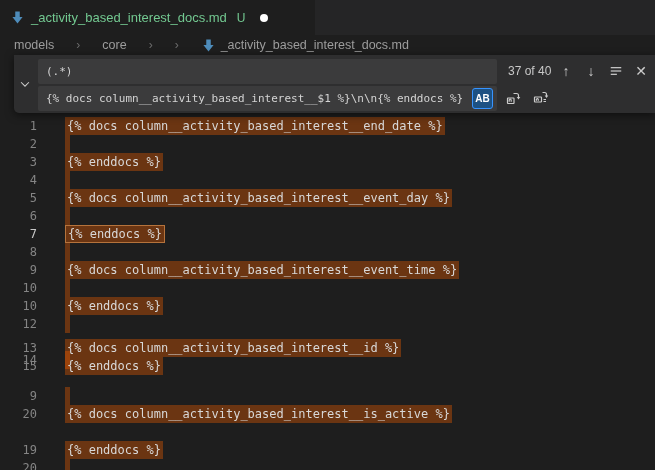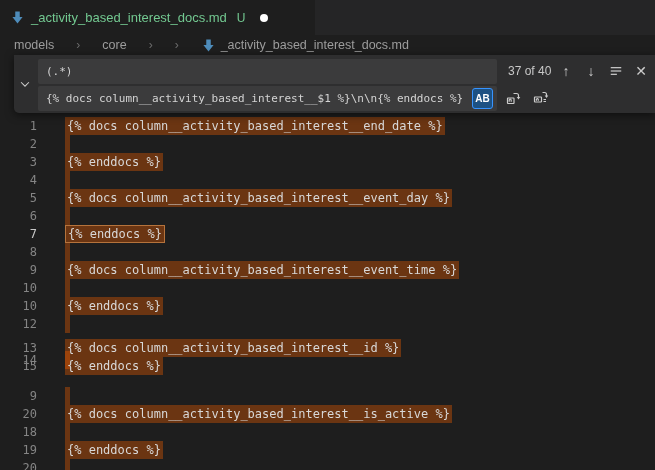--- a/index.html
+++ b/index.html
@@ -216,24 +216,20 @@
       <span class="code match">{% enddocs %}</span>
     </div>
     <div class="line" style="top: 332px;">
       <span class="ln">9</span>
       <span class="code empty-match"></span>
     </div>
     <div class="line" style="top: 350px;">
       <span class="ln">20</span>
       <span class="code match">{% docs column__activity_based_interest__is_active %}</span>
     </div>
-    <div class="line" style="top: 368px;">
-      <span class="ln">18</span>
-      <span class="code empty-match"></span>
-    </div>
     <div class="line" style="top: 386px;">
       <span class="ln">19</span>
       <span class="code match">{% enddocs %}</span>
     </div>
     <div class="line" style="top: 404px;">
       <span class="ln">20</span>
       <span class="code empty-match"></span>
     </div>
   </div>
 

